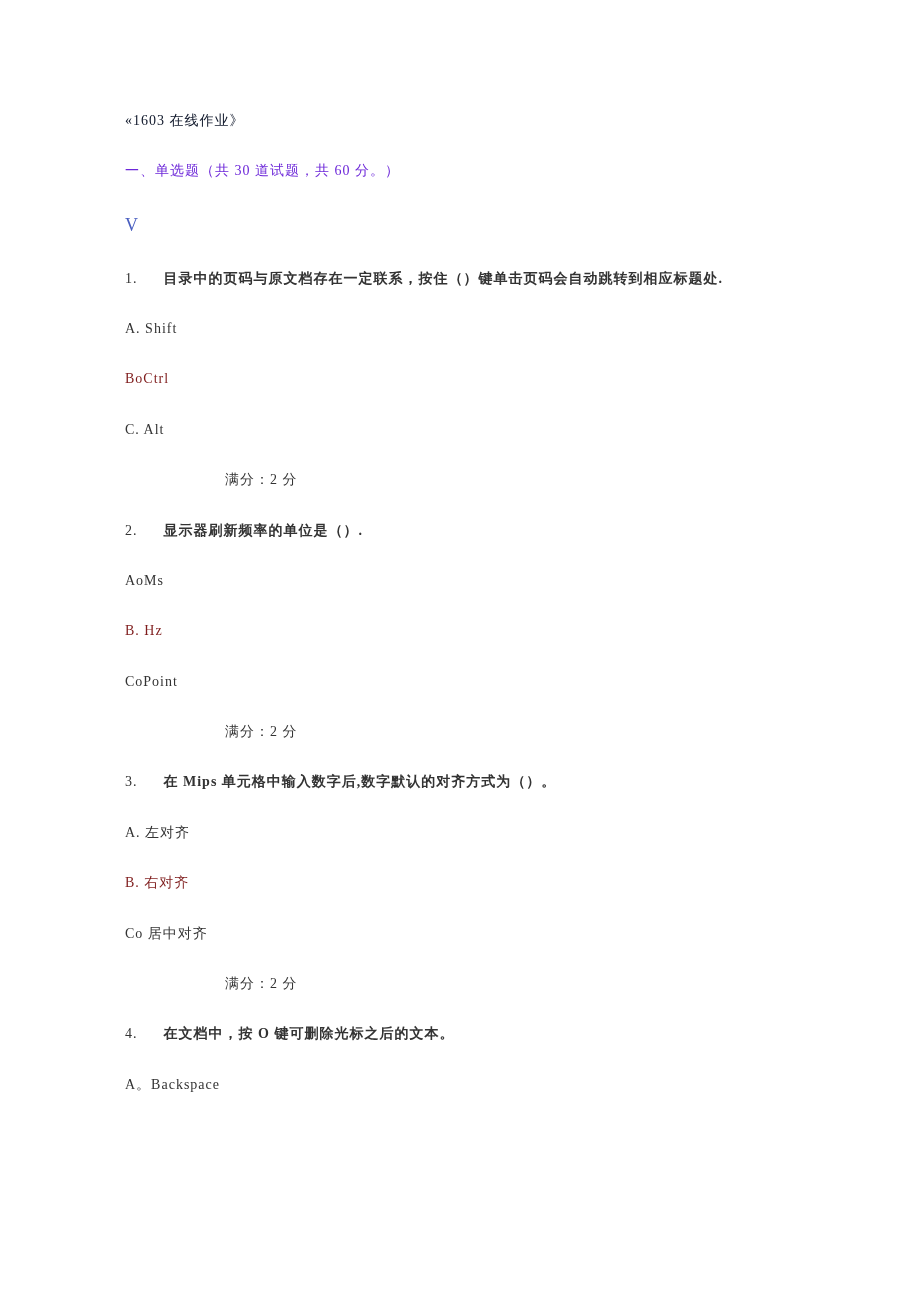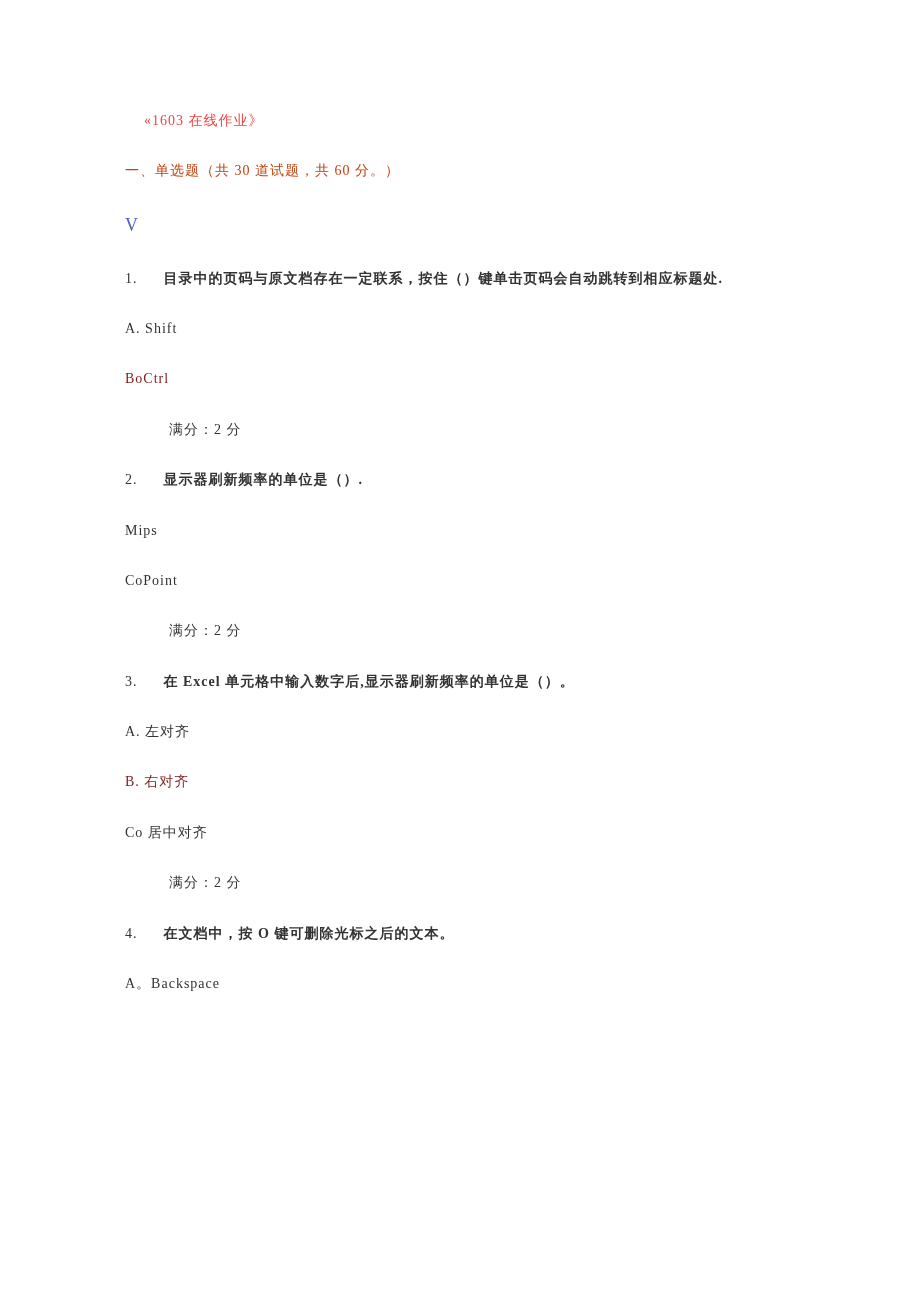--- a/index.html
+++ b/index.html
@@ -10,61 +10,62 @@
       background: #fff;
       width: 920px;
       padding: 110px 125px 60px 125px;
       line-height: 1.6;
     }
     .line {
       margin-bottom: 28px;
       letter-spacing: 1px;
     }
     .title {
-      color: #ef4444;
-      margin-left: 19px;
+      color: #0f172a;
     }
     .section-title {
-      color: #c2410c;
+      color: #6d28d9;
     }
     .blue-v {
       color: #4a5fc0;
       font-size: 18px;
       font-weight: normal;
     }
     .q-num {
       display: inline-block;
     }
     .q-text {
       margin-left: 26px;
       font-weight: bold;
     }
     .answer {
       color: #7f1d1d;
     }
     .score {
-      margin-left: 44px;
+      margin-left: 100px;
     }
   </style>
 </head>
 <body>
 
 <div class="line title">«1603 在线作业》</div>
 <div class="line section-title">一、单选题（共 30 道试题，共 60 分。）</div>
 <div class="line blue-v">V</div>
 
 <div id="questions">
     <div class="line"><span class="q-num">1.</span><span class="q-text">目录中的页码与原文档存在一定联系，按住（）键单击页码会自动跳转到相应标题处.</span></div>
     <div class="line">A. Shift</div>
     <div class="line answer">BoCtrl</div>
+    <div class="line">C. Alt</div>
     <div class="line score">满分：2 分</div>
     <div class="line"><span class="q-num">2.</span><span class="q-text">显示器刷新频率的单位是（）.</span></div>
-    <div class="line">Mips</div>
+    <div class="line">AoMs</div>
+    <div class="line answer">B. Hz</div>
     <div class="line">CoPoint</div>
     <div class="line score">满分：2 分</div>
-    <div class="line"><span class="q-num">3.</span><span class="q-text">在 Excel 单元格中输入数字后,显示器刷新频率的单位是（）。</span></div>
+    <div class="line"><span class="q-num">3.</span><span class="q-text">在 Mips 单元格中输入数字后,数字默认的对齐方式为（）。</span></div>
     <div class="line">A. 左对齐</div>
     <div class="line answer">B. 右对齐</div>
     <div class="line">Co 居中对齐</div>
     <div class="line score">满分：2 分</div>
     <div class="line"><span class="q-num">4.</span><span class="q-text">在文档中，按 O 键可删除光标之后的文本。</span></div>
     <div class="line">A。Backspace</div>
   </div>
 
 </body></html>

